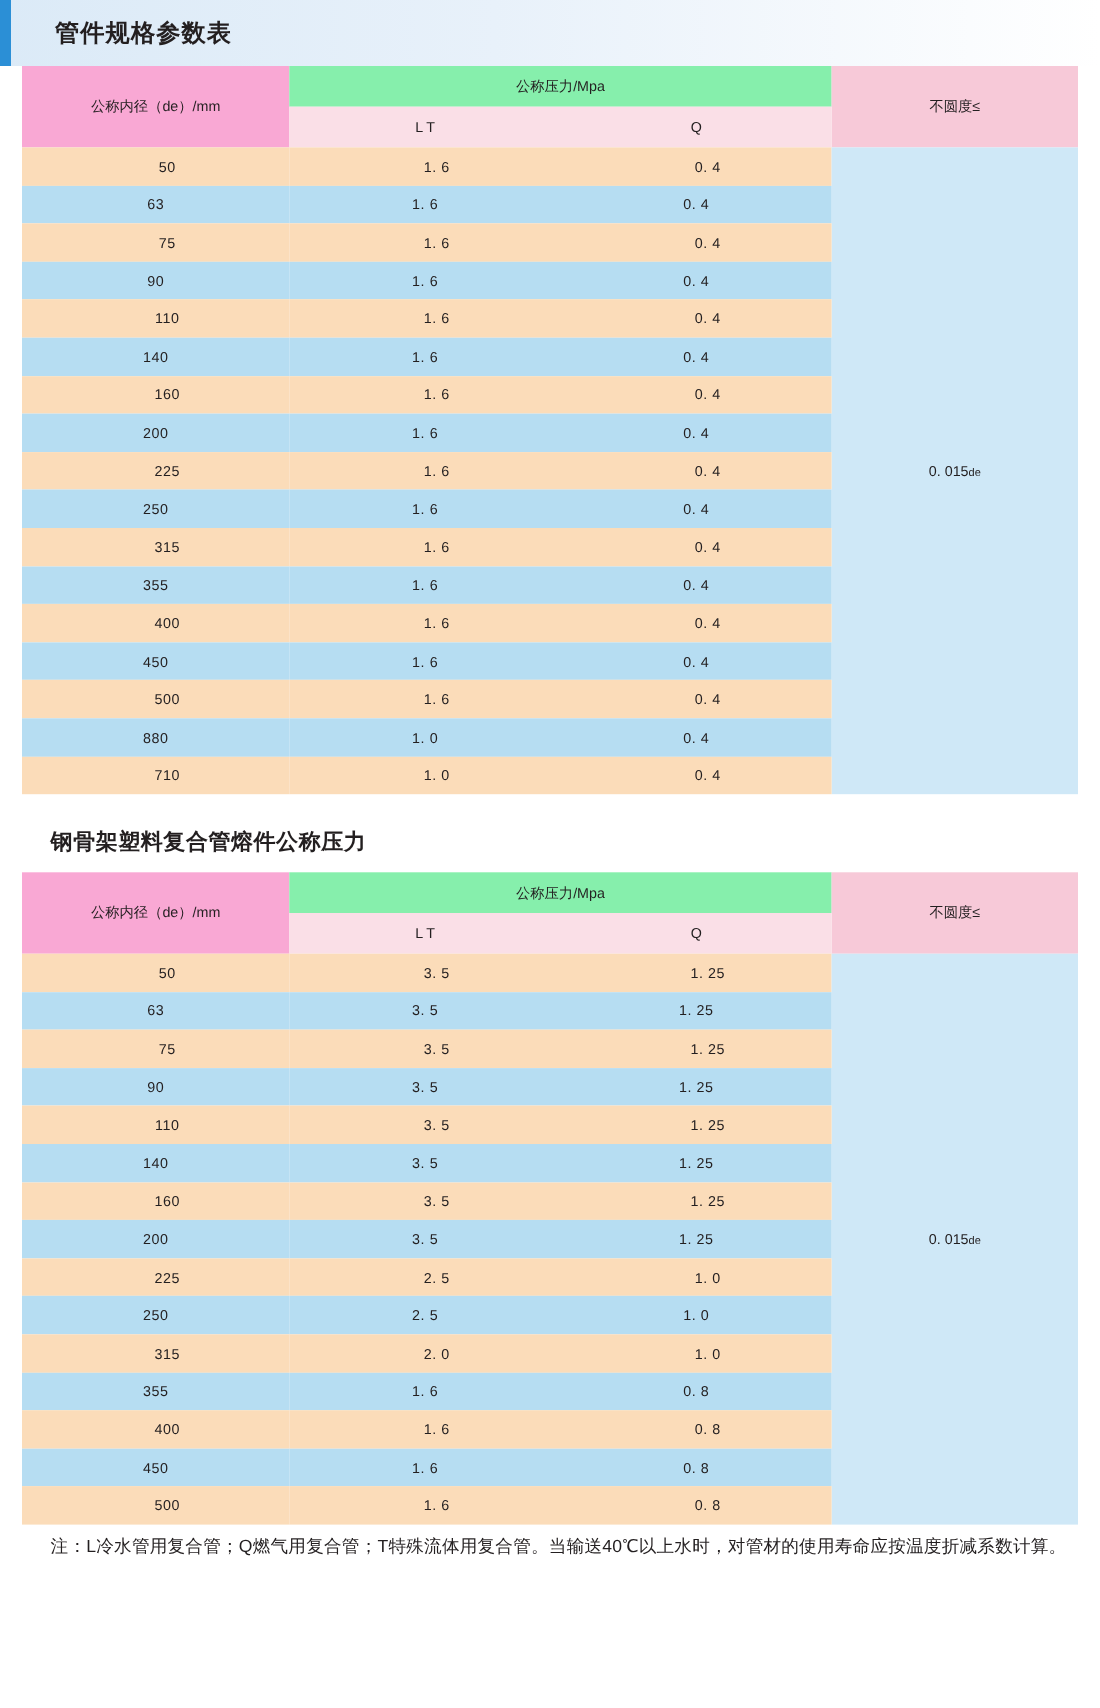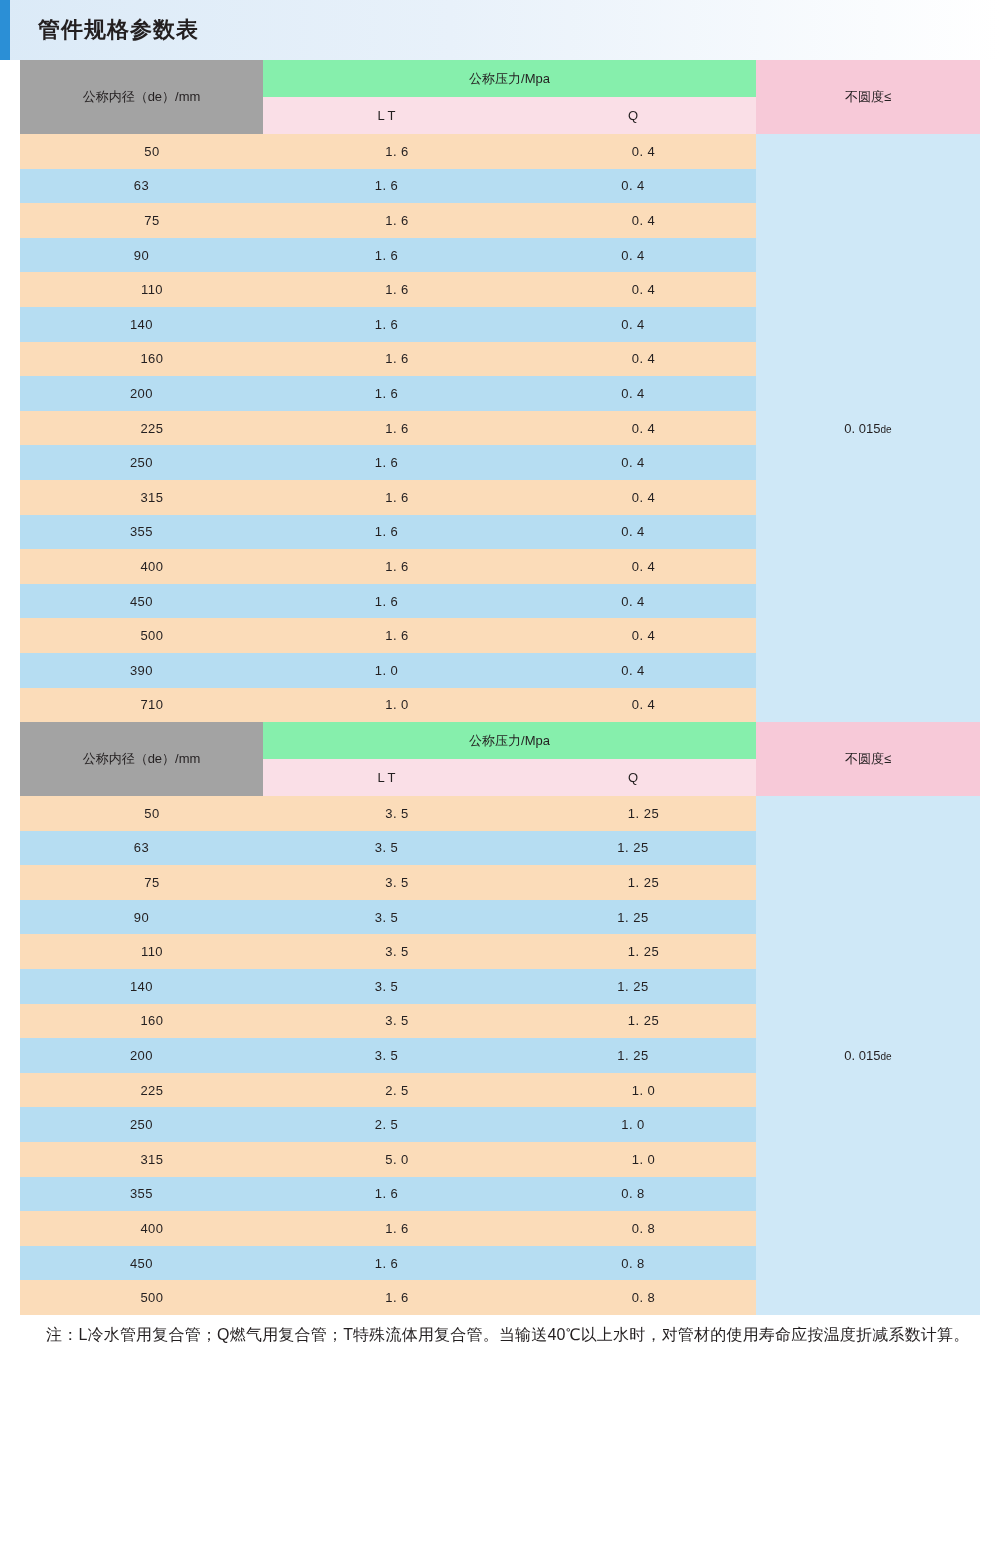--- a/index.html
+++ b/index.html
@@ -25,21 +25,21 @@
     align-items: center;
   }
   .header-accent {
     width: 10px;
     height: 60px;
     background: #2b8fd6;
     flex: 0 0 auto;
   }
   .page-header h1 {
     margin: 0;
-    padding-left: 28px;
+    padding-left: 40px;
     font-size: 22px;
     font-weight: bold;
     letter-spacing: 1px;
     color: #231f20;
   }
 
   
   .section {
     padding: 0 20px;
   }
@@ -72,21 +72,21 @@
   col.c-q    { width: 246px; }
   col.c-ro   { width: 224px; }
 
   
   .h-pink {
     background: #86efac;
     height: 37px;
     font-size: 13.5px;
   }
   .h-pink-tall {
-    background: #a3a3a3;
+    background: #f9a8d4;
     height: 74px;
     font-size: 13.5px;
   }
   .h-pink-light {
     background: #fadfe7;
     height: 37px;
     font-size: 13.5px;
   }
   .h-blue-ro {
     background: #f7c9d8;
@@ -215,34 +215,35 @@
           <td class="cell">450</td>
           <td class="cell">1. 6</td>
           <td class="cell">0. 4</td>
         </tr>
         <tr class="row-a">
           <td class="cell">500</td>
           <td class="cell">1. 6</td>
           <td class="cell">0. 4</td>
         </tr>
         <tr class="row-b">
-          <td class="cell">390</td>
+          <td class="cell">880</td>
           <td class="cell">1. 0</td>
           <td class="cell">0. 4</td>
         </tr>
         <tr class="row-a">
           <td class="cell">710</td>
           <td class="cell">1. 0</td>
           <td class="cell">0. 4</td>
         </tr>
       </tbody>
   </table>
 </div>
 
 <div class="section">
+  <div class="section-title">钢骨架塑料复合管熔件公称压力</div>
   <table class="spec">
     <colgroup>
       <col class="c-de">
         <col class="c-lt">
         <col class="c-q">
         <col class="c-ro">
     </colgroup>
     <tbody>
         <tr>
           <td class="h-pink-tall" rowspan="2">公称内径（de）/mm</td>
@@ -299,21 +300,21 @@
           <td class="cell">2. 5</td>
           <td class="cell">1. 0</td>
         </tr>
         <tr class="row-b">
           <td class="cell">250</td>
           <td class="cell">2. 5</td>
           <td class="cell">1. 0</td>
         </tr>
         <tr class="row-a">
           <td class="cell">315</td>
-          <td class="cell">5. 0</td>
+          <td class="cell">2. 0</td>
           <td class="cell">1. 0</td>
         </tr>
         <tr class="row-b">
           <td class="cell">355</td>
           <td class="cell">1. 6</td>
           <td class="cell">0. 8</td>
         </tr>
         <tr class="row-a">
           <td class="cell">400</td>
           <td class="cell">1. 6</td>

